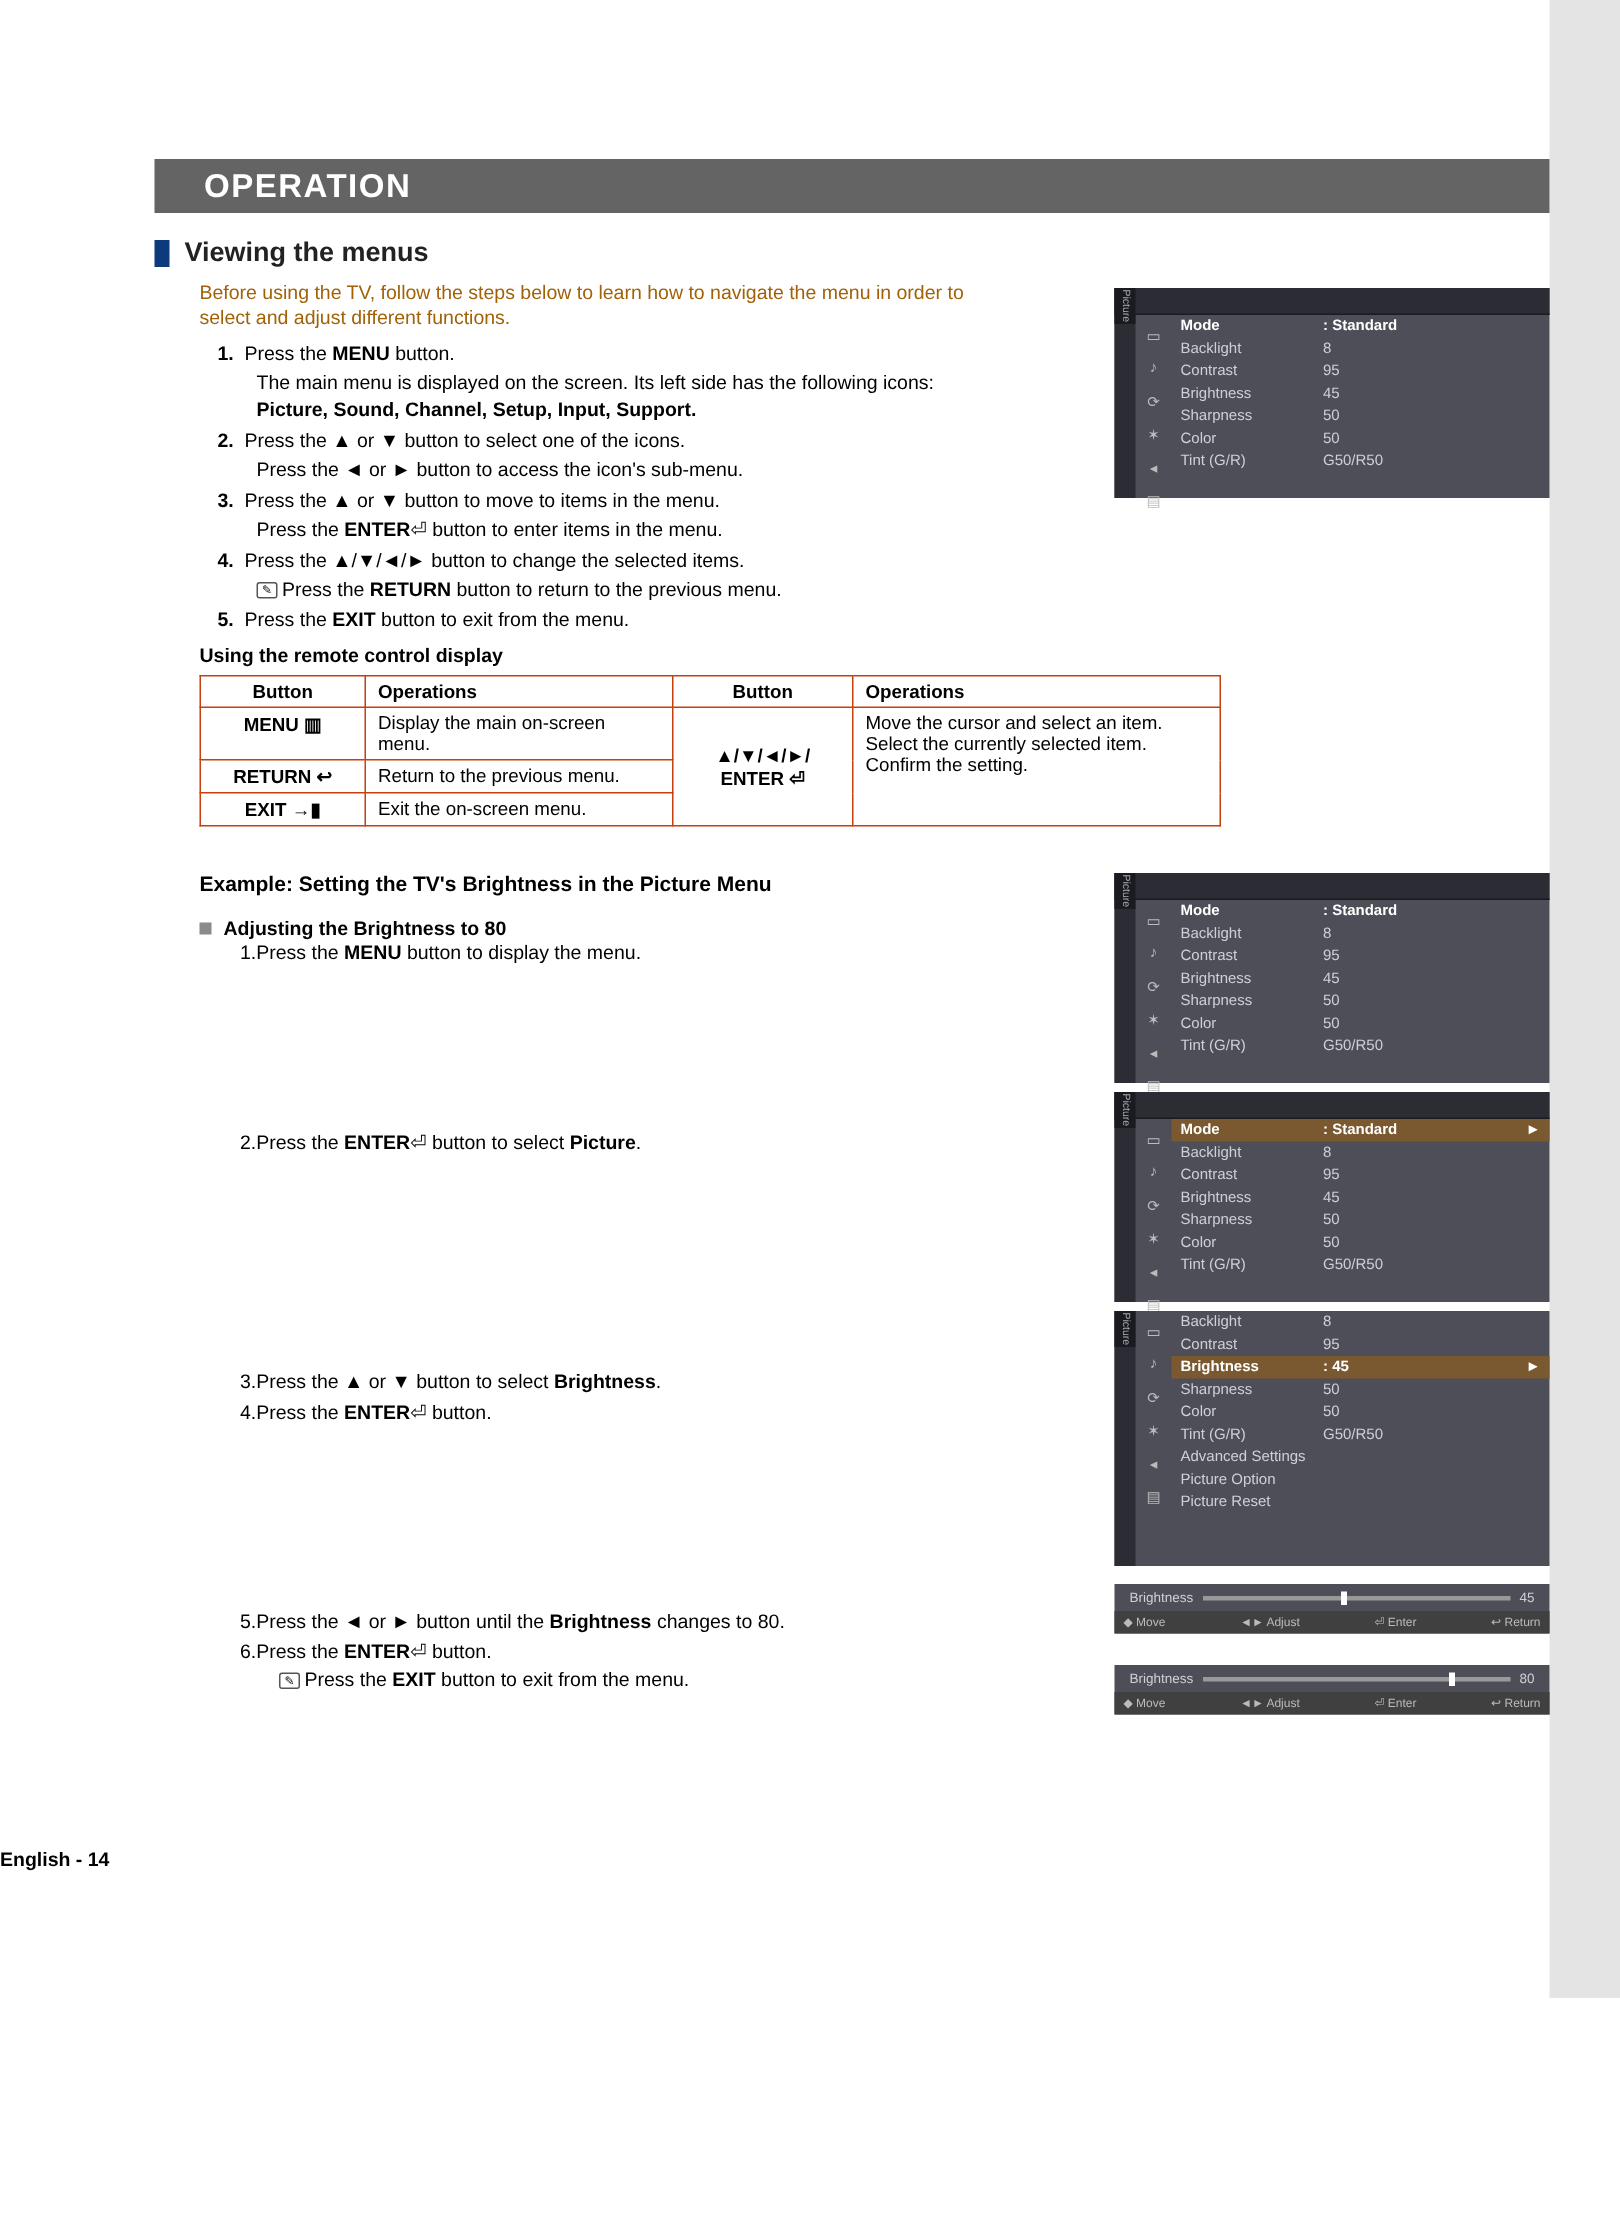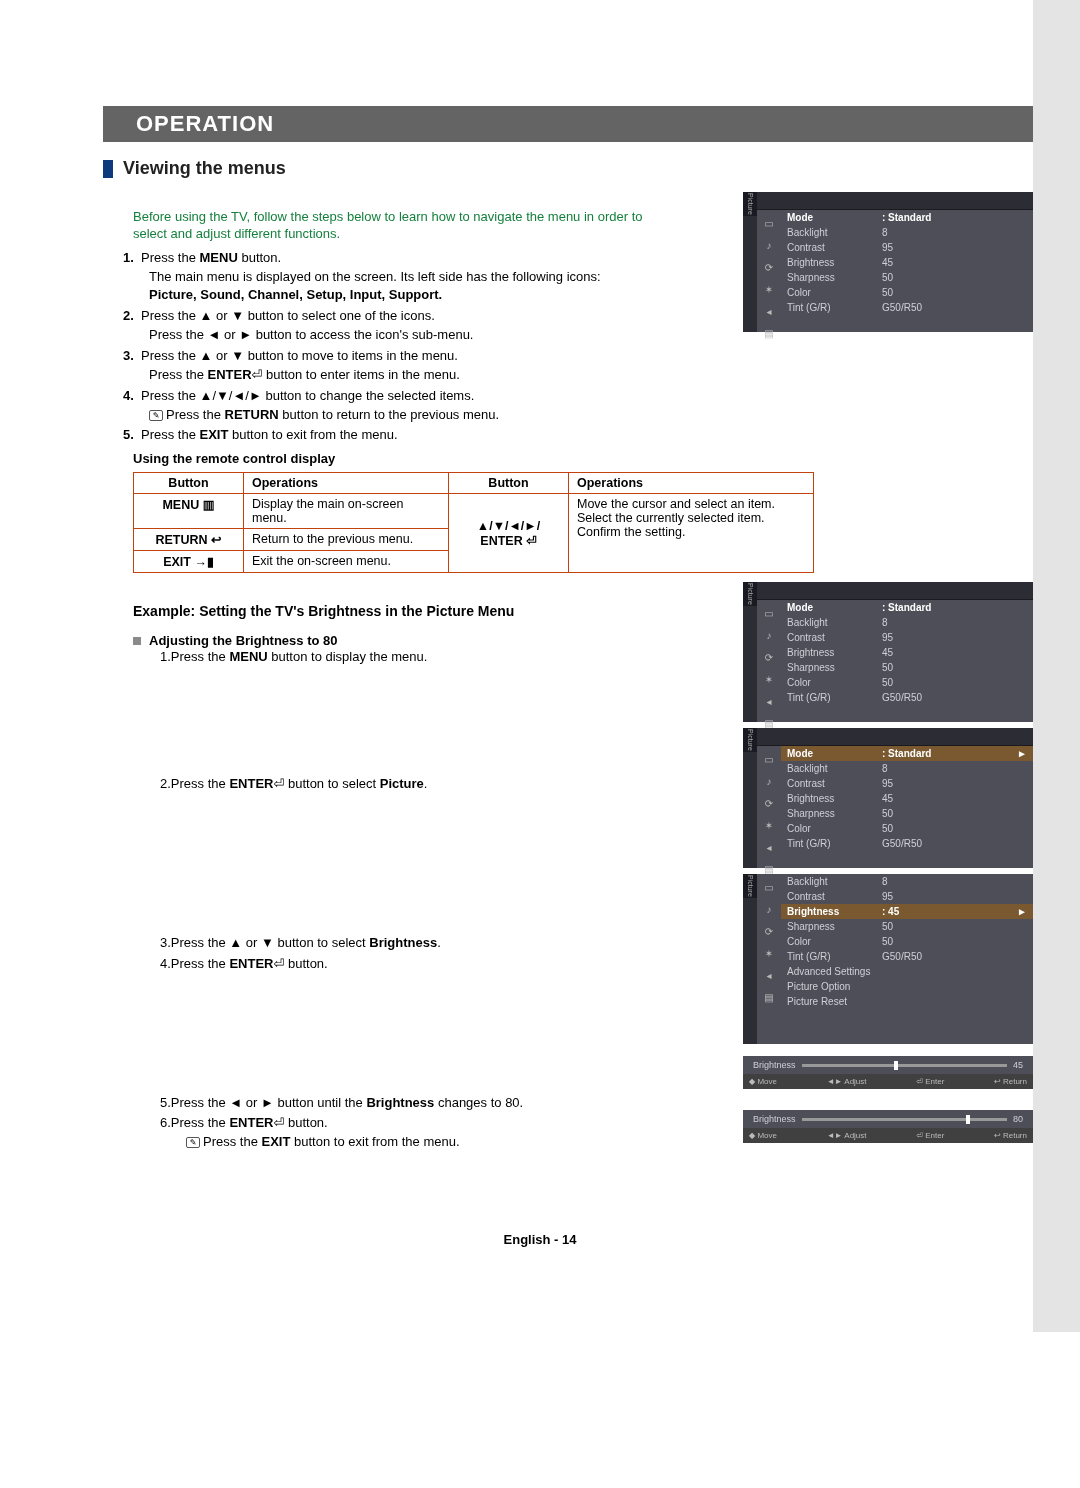--- a/index.html
+++ b/index.html
@@ -3,22 +3,22 @@
 <meta charset="utf-8">
 <style>
   * { box-sizing: border-box; margin: 0; padding: 0; }
   body { background: #fff; font-family: Arial, Helvetica, sans-serif; }
   .page { width: 1080px; height: 1332px; margin: 0 auto; background: #fff; position: relative; }
   .gray-band { position: absolute; left: 103px; right: 47px; top: 106px; height: 36px; background: #646464; display: flex; align-items: center; }
   .op-header { color: #fff; font-weight: bold; font-size: 22px; letter-spacing: 1px; margin-left: 33px; }
   .content { position: absolute; left: 103px; right: 47px; top: 158px; }
   .section-heading { font-size: 18px; font-weight: bold; color: #222; display: flex; align-items: center; gap: 10px; }
   .blue-box { width: 10px; height: 18px; background: #0c3a7c; margin-right: 0; }
-  .intro { margin-top: 30px; margin-left: 30px; font-size: 13px; color: #15803d; line-height: 1.3; max-width: 510px; }
-  .steps { margin-top: 6px; margin-left: 20px; font-size: 13px; line-height: 1.45; max-width: 500px; }
+  .intro { margin-top: 8px; margin-left: 30px; font-size: 13px; color: #a16207; line-height: 1.3; max-width: 510px; }
+  .steps { margin-top: 6px; margin-left: 42px; font-size: 13px; line-height: 1.45; max-width: 500px; }
   .steps li { margin-bottom: 2px; list-style: none; }
   .steps .n { font-weight: bold; display: inline-block; width: 18px; }
   .bold { font-weight: bold; }
   .note-icon { display:inline-block; width:14px; height:11px; border:1px solid #555; border-radius:2px; font-size:8px; text-align:center; line-height:10px; vertical-align:middle; margin-right:3px;}
   .sub { margin-left: 26px; display: block; }
   .subheading { font-weight: bold; font-size: 13px; margin-left: 30px; margin-top: 6px; }
 
   
   .btn-table { margin-left: 30px; margin-top: 6px; border-collapse: collapse; font-size: 12.5px; }
   .btn-table th, .btn-table td { border: 1px solid #c2410c; padding: 3px 8px; text-align: left; vertical-align: top; }
@@ -59,21 +59,21 @@
   .osd4 { top: 716px; right: 0; height: 170px; }
 
   .slider-panel { position: absolute; right: 0; width: 290px; background: #4e4e58; font-size: 9px; color: #cfcfd8; }
   .slider-panel .srow { display:flex; align-items:center; padding: 4px 10px; gap:6px;}
   .slider-panel .bar { flex:1; height:3px; background:#999; position:relative;}
   .slider-panel .bar .thumb { position:absolute; top:-3px; width:4px; height:9px; background:#fff;}
   .slider-panel .footer { background:#404040; padding:3px 6px; display:flex; justify-content:space-between; font-size:8px; color:#bbb;}
   .sp1 { top: 898px; height: auto; }
   .sp2 { top: 952px; height: auto; }
 
-  .page-foot { position: absolute; bottom: 85px; left: 0; right: 0; text-align: center; font-size: 13px; color: #000; font-weight: bold; }
+  .page-foot { position: absolute; bottom: 85px; left: 0; right: 0; font-size: 13px; color: #000; font-weight: bold; }
   .right-edge { position:absolute; right:0; top:0; bottom:0; width:47px; background:#e4e4e4;}
   .sym { font-family: Arial, sans-serif; }
 </style>
 </head>
 <body>
 
 <div class="page">
   <div class="right-edge"></div>
 
   <div class="gray-band">

